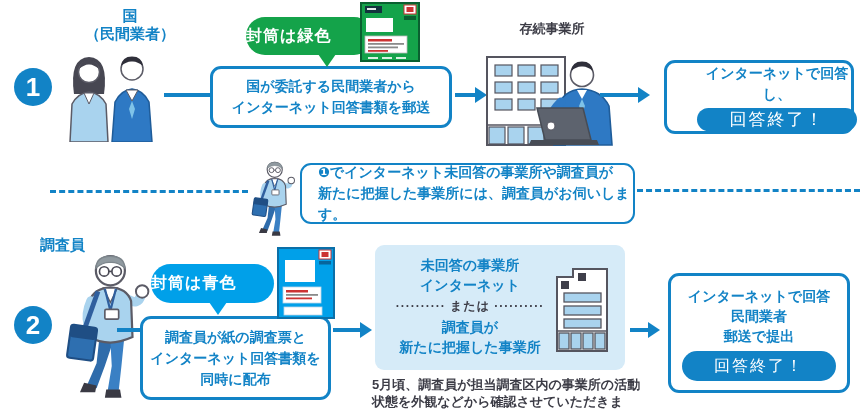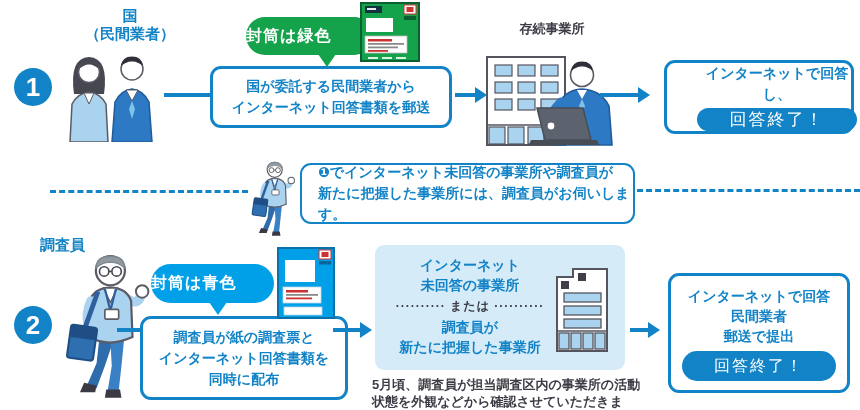--- a/index.html
+++ b/index.html
@@ -243,43 +243,43 @@
   <div class="abs step-circle" style="left:14px;top:306px;">2</div>
 
   <div class="abs" style="left:50px;top:250px;width:118px;height:152px;">
     <svg class="fig" viewBox="0 0 78 110" preserveAspectRatio="xMidYMax meet">
         <use href="#sym-surveyor"></use>
       </svg>
   </div>
 
   <div class="abs hline" style="left:117px;top:328px;width:24px;"></div>
 
-  <div class="abs flow-box" style="left:140px;top:316px;width:208px;height:84px;">
+  <div class="abs flow-box" style="left:140px;top:316px;width:191px;height:84px;">
     <div>調査員が紙の調査票と</div>
     <div>インターネット回答書類を</div>
     <div>同時に配布</div>
   </div>
 
   <div class="abs bubble bubble-cyan" style="left:151px;top:264px;width:123px;height:39px;">
     <span>封筒は青色</span>
     <span class="tail" style="left:58px;"></span>
   </div>
 
   <div class="abs" style="left:277px;top:247px;width:58px;height:72px;">
     <svg class="fig" viewBox="0 0 58 72">
         <use href="#sym-env-blue"></use>
       </svg>
   </div>
 
   <div class="abs arrow" style="left:333px;top:328px;width:27px;"></div>
 
   <div class="abs info-box" style="left:375px;top:245px;width:250px;height:125px;">
     <div class="abs info-text" style="left:5px;top:10px;width:180px;">
+      <div>未回答の事業所</div>
       <div>インターネット</div>
-      <div>未回答の事業所</div>
       <div class="or-sep">·········· または ··········</div>
       <div>調査員が</div>
       <div>新たに把握した事業所</div>
     </div>
     <div class="abs" style="left:178px;top:22px;width:58px;height:86px;">
       <svg class="fig" viewBox="0 0 58 86">
           <use href="#sym-building"></use>
         </svg>
     </div>
   </div>

